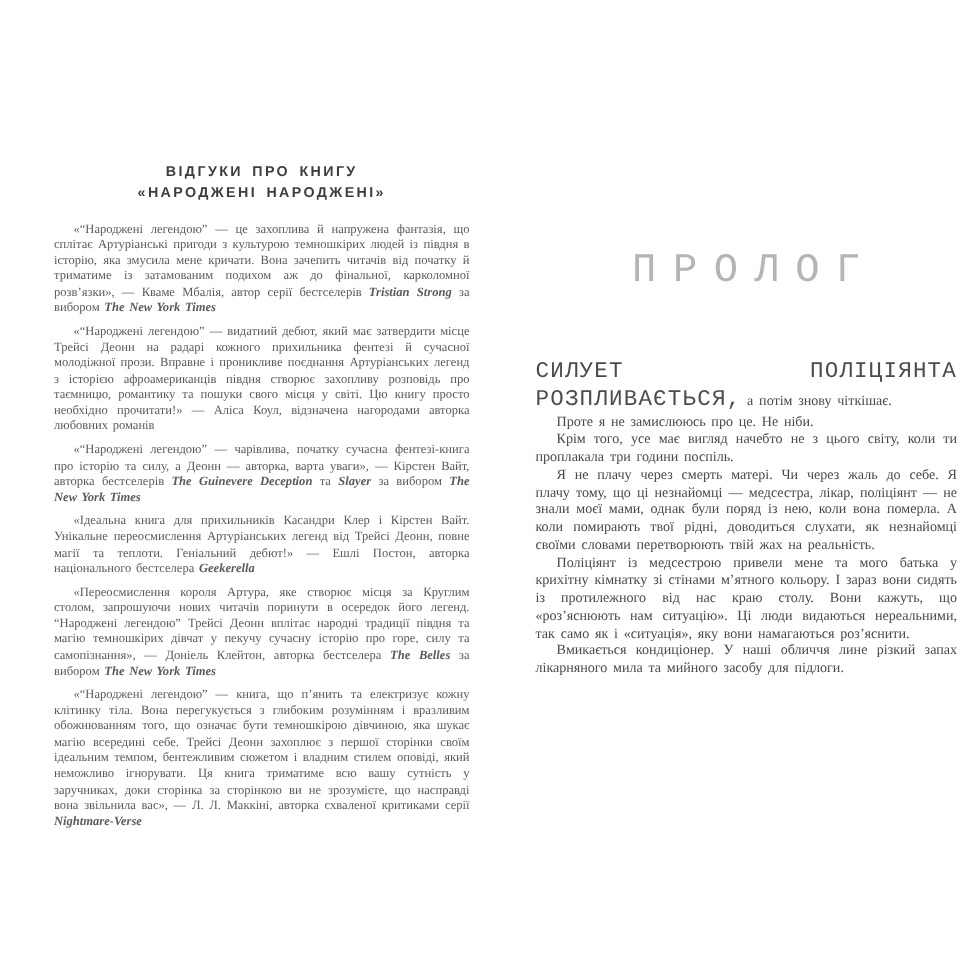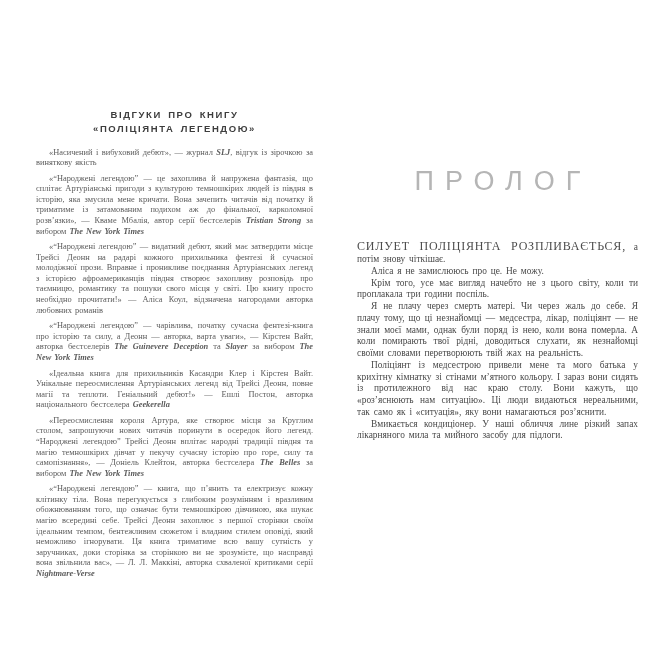--- a/index.html
+++ b/index.html
@@ -48,21 +48,21 @@
     font-style: italic;
     font-weight: bold;
   }
   
   #prologue-title {
     position: absolute;
     left: 357px;
     top: 166px;
     width: 281px;
     text-align: center;
-    font-family: Liberation Sans, sans-serif;
+    font-family: Liberation Mono, monospace;
     font-weight: 300;
     font-size: 27px;
     letter-spacing: 11px;
     text-indent: 11px; 
     color: #b5b5b5;
   }
   #prologue-body {
     position: absolute;
     left: 357px;
     top: 239px;
@@ -74,52 +74,51 @@
     line-height: 1.25;
     color: #494949;
     text-align: justify;
     text-indent: 14px;
     word-spacing: 1.5px;
   }
   #prologue-body p:first-child {
     text-indent: 0;
   }
   .lead {
-    font-family: Liberation Serif, serif;
-    font-size: 12px;
+    font-family: Liberation Mono, monospace;
+    font-size: 15px;
     letter-spacing: 0.8px;
     word-spacing: 2px;
     color: #4c4c4c;
   }
 </style>
 </head>
 <body>
 
 <div id="spread">
 
   <div id="left-page">
     <div class="reviews-heading">
       <div>ВІДГУКИ ПРО КНИГУ</div>
-      <div>«ПОЛІЦІЯНТА ЛЕГЕНДОЮ»</div>
+      <div>«НАРОДЖЕНІ НАРОДЖЕНІ»</div>
     </div>
     <div id="reviews-list">
-        <p><span>«Насичений і вибуховий дебют», — журнал </span><span class="ital">SLJ</span><span>, відгук із зірочкою за виняткову якість</span></p>
         <p><span>«“Народжені легендою” — це захоплива й напружена фантазія, що сплітає Артуріанські пригоди з культурою темношкірих людей із півдня в історію, яка змусила мене кричати. Вона зачепить читачів від початку й триматиме із затамованим подихом аж до фінальної, карколомної розв’язки», — Кваме Мбалія, автор серії бестселерів </span><span class="ital">Tristian Strong</span><span> за вибором </span><span class="ital">The New York Times</span></p>
         <p><span>«“Народжені легендою” — видатний дебют, який має затвердити місце Трейсі Деонн на радарі кожного прихильника фентезі й сучасної молодіжної прози. Вправне і проникливе поєднання Артуріанських легенд з історією афроамериканців півдня створює захопливу розповідь про таємницю, романтику та пошуки свого місця у світі. Цю книгу просто необхідно прочитати!» — Аліса Коул, відзначена нагородами авторка любовних романів</span></p>
         <p><span>«“Народжені легендою” — чарівлива, початку сучасна фентезі-книга про історію та силу, а Деонн — авторка, варта уваги», — Кірстен Вайт, авторка бестселерів </span><span class="ital">The Guinevere Deception</span><span> та </span><span class="ital">Slayer</span><span> за вибором </span><span class="ital">The New York Times</span></p>
         <p><span>«Ідеальна книга для прихильників Касандри Клер і Кірстен Вайт. Унікальне переосмислення Артуріанських легенд від Трейсі Деонн, повне магії та теплоти. Геніальний дебют!» — Ешлі Постон, авторка національного бестселера </span><span class="ital">Geekerella</span></p>
         <p><span>«Переосмислення короля Артура, яке створює місця за Круглим столом, запрошуючи нових читачів поринути в осередок його легенд. “Народжені легендою” Трейсі Деонн вплітає народні традиції півдня та магію темношкірих дівчат у пекучу сучасну історію про горе, силу та самопізнання», — Доніель Клейтон, авторка бестселера </span><span class="ital">The Belles</span><span> за вибором </span><span class="ital">The New York Times</span></p>
         <p><span>«“Народжені легендою” — книга, що п’янить та електризує кожну клітинку тіла. Вона перегукується з глибоким розумінням і вразливим обожнюванням того, що означає бути темношкірою дівчиною, яка шукає магію всередині себе. Трейсі Деонн захоплює з першої сторінки своїм ідеальним темпом, бентежливим сюжетом і владним стилем оповіді, який неможливо ігнорувати. Ця книга триматиме всю вашу сутність у заручниках, доки сторінка за сторінкою ви не зрозумієте, що насправді вона звільнила вас», — Л. Л. Маккіні, авторка схваленої критиками серії </span><span class="ital">Nightmare-Verse</span></p>
       </div>
   </div>
 
   <div id="prologue-title">ПРОЛОГ</div>
 
   <div id="prologue-body">
       <p><span class="lead">СИЛУЕТ ПОЛІЦІЯНТА РОЗПЛИВАЄТЬСЯ,</span><span> а потім знову чіткішає.</span></p>
-      <p><span>Аліса я не замислююсь про це. Не можу.</span></p>
+      <p><span>Проте я не замислююсь про це. Не ніби.</span></p>
       <p><span>Крім того, усе має вигляд начебто не з цього світу, коли ти проплакала три години поспіль.</span></p>
       <p><span>Я не плачу через смерть матері. Чи через жаль до себе. Я плачу тому, що ці незнайомці — медсестра, лікар, поліціянт — не знали моєї мами, однак були поряд із нею, коли вона померла. А коли помирають твої рідні, доводиться слухати, як незнайомці своїми словами перетворюють твій жах на реальність.</span></p>
       <p><span>Поліціянт із медсестрою привели мене та мого батька у крихітну кімнатку зі стінами м’ятного кольору. І зараз вони сидять із протилежного від нас краю столу. Вони кажуть, що «роз’яснюють нам ситуацію». Ці люди видаються нереальними, так само як і «ситуація», яку вони намагаються роз’яснити.</span></p>
       <p><span>Вмикається кондиціонер. У наші обличчя лине різкий запах лікарняного мила та мийного засобу для підлоги.</span></p>
     </div>
 
 </div>
 
 </body></html>

